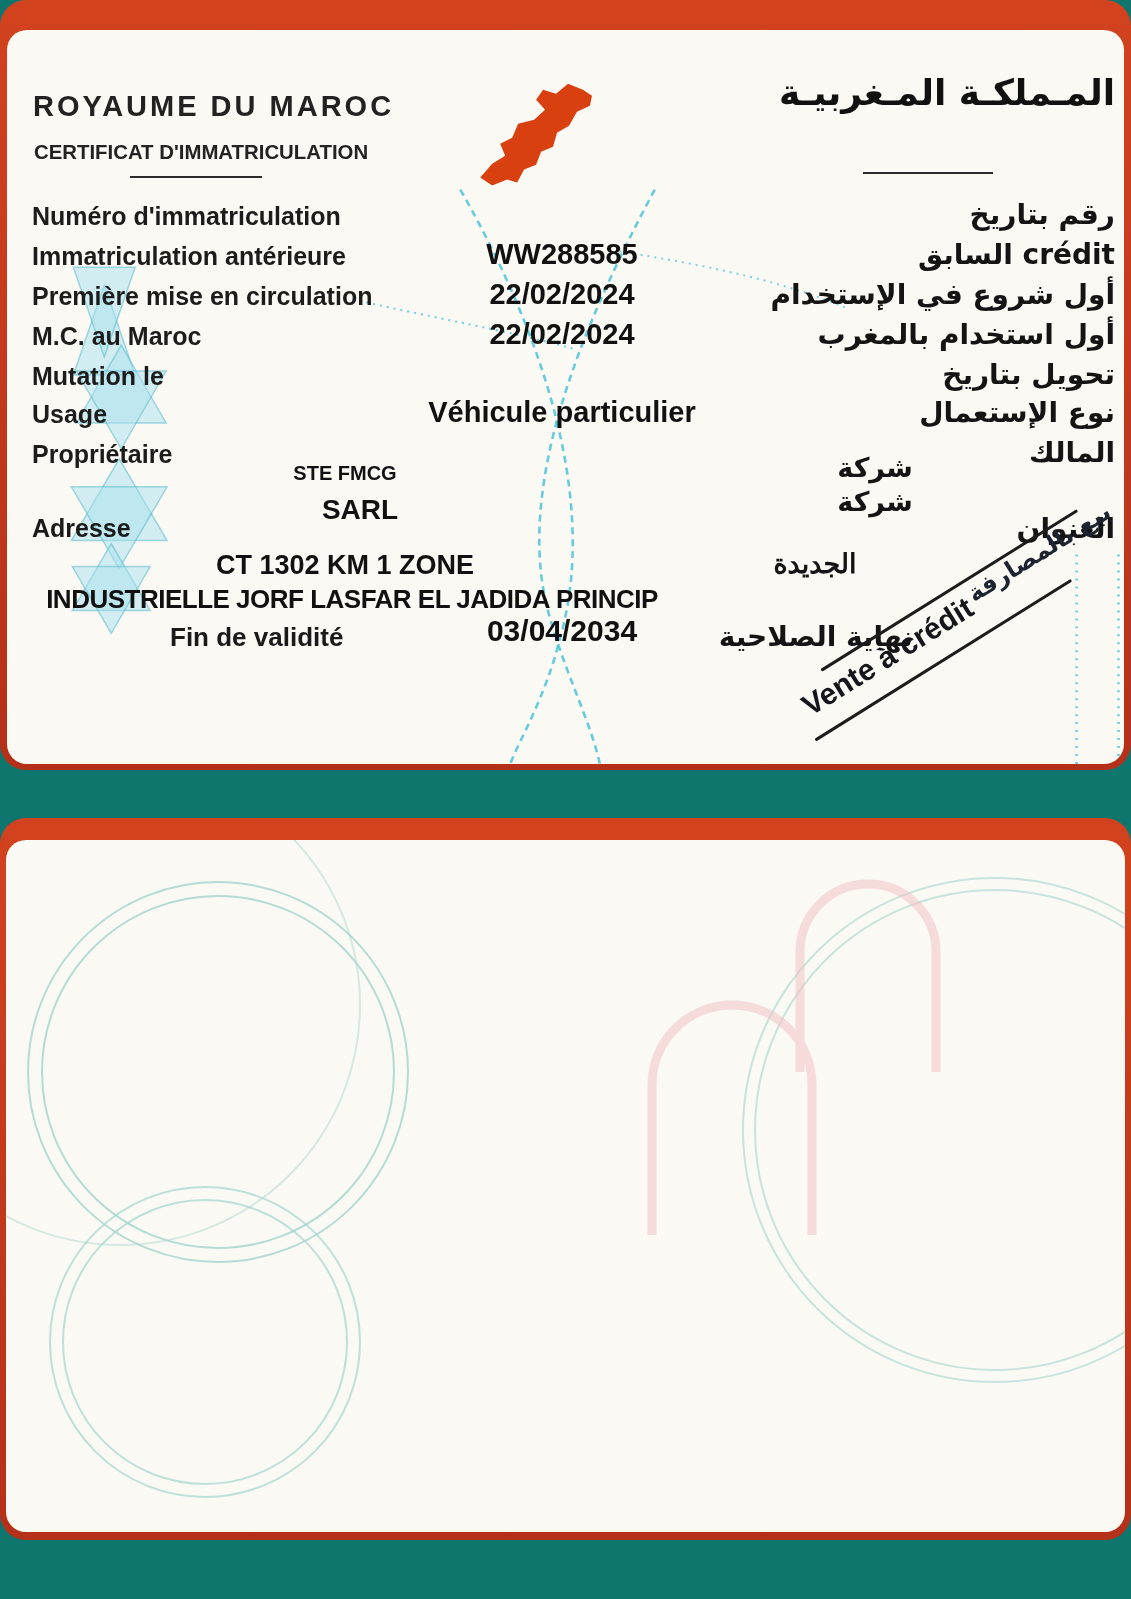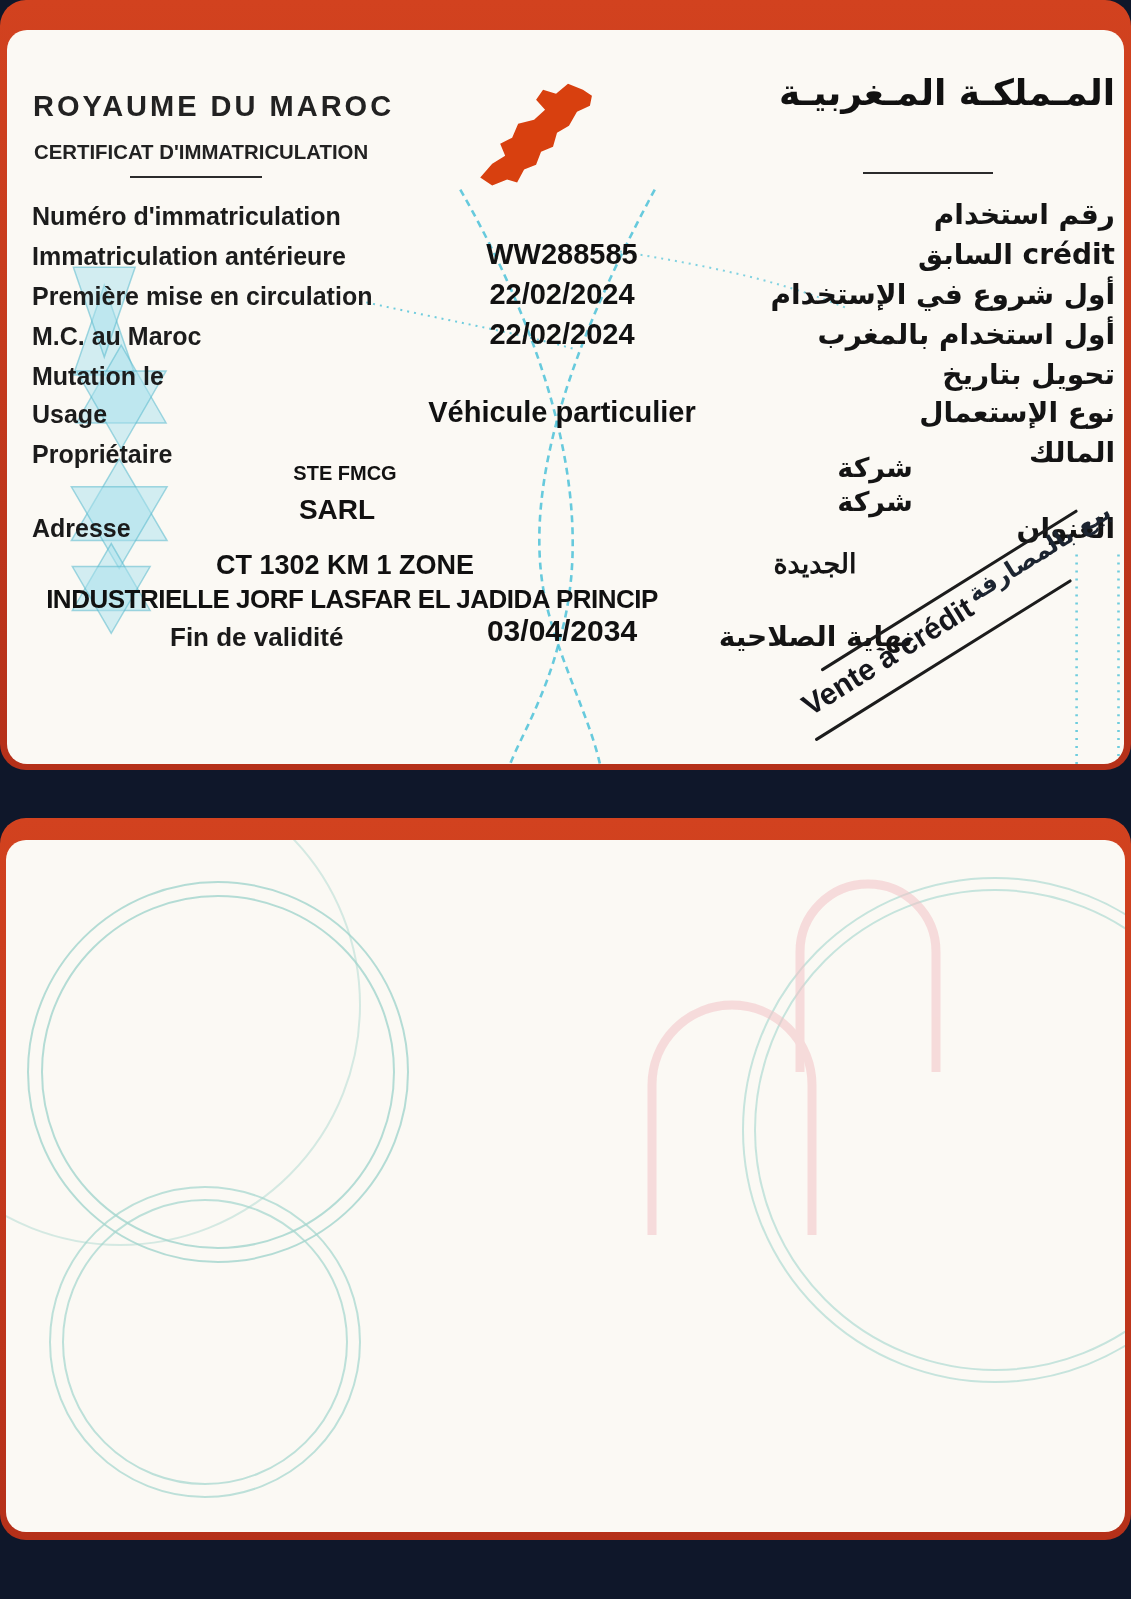--- a/index.html
+++ b/index.html
@@ -1,16 +1,16 @@
 <!DOCTYPE html>
 <html><head>
 <meta charset="utf-8">
 <style>
   html,body{margin:0;padding:0;background:#ffffff;}
-  #page{position:relative;width:1131px;height:1599px;background:#0f172a;overflow:hidden;
+  #page{position:relative;width:1131px;height:1599px;background:#0f766e;overflow:hidden;
         font-family:"Liberation Sans","DejaVu Sans",sans-serif;color:#1a1a1a;}
   .frame{position:absolute;left:0;width:1131px;border-radius:26px;
          background:linear-gradient(#d2421f,#b53019);}
   #frame1{top:0;height:770px;}
   #frame2{top:818px;height:722px;}
   .card{position:absolute;background:#fbf9f4;border-radius:20px;overflow:hidden;}
   #card1{left:7px;top:30px;width:1117px;height:734px;}
   #card2{left:6px;top:22px;width:1119px;height:692px;}
   .deco{position:absolute;left:0;top:0;width:100%;height:100%;}
   .abs{position:absolute;}
@@ -62,21 +62,21 @@
     </div>
 
     <div class="abs h1fr" style="left:33px;top:90px;">ROYAUME DU MAROC</div>
     <div class="abs h2fr" style="left:34px;top:140px;">CERTIFICAT D'IMMATRICULATION</div>
     <div class="abs hl" style="left:130px;top:176px;width:132px;"></div>
     <div class="abs h-ar" style="right:16px;top:72px;" dir="rtl">المـملكـة المـغربيـة</div>
     <div class="abs hl" style="right:138px;top:172px;width:130px;"></div>
 
     <div class="row1" style="top:202px">
       <span class="l1">Numéro d'immatriculation</span>
-      <span class="a1" dir="rtl">رقم استخدام</span>
+      <span class="a1" dir="rtl">رقم بتاريخ</span>
     </div>
     <div class="row1" style="top:242px">
       <span class="l1">Immatriculation antérieure</span>
       <span class="v1">WW288585</span>
       <span class="a1" dir="rtl">crédit السابق</span>
     </div>
     <div class="row1" style="top:282px">
       <span class="l1">Première mise en circulation</span>
       <span class="v1">22/02/2024</span>
       <span class="a1" dir="rtl">أول شروع في الإستخدام</span>
@@ -95,21 +95,21 @@
       <span class="l1">Usage</span>
       <span class="v1">Véhicule particulier</span>
       <span class="a1" dir="rtl">نوع الإستعمال</span>
     </div>
     <div class="row1" style="top:440px">
       <span class="l1">Propriétaire</span>
       <span class="a1" dir="rtl">المالك</span>
     </div>
 
     <div class="abs ctr" style="left:145px;top:462px;width:400px;font-size:20px;">STE FMCG</div>
-    <div class="abs ctr" style="left:137px;top:494px;width:400px;font-size:28px;">SARL</div>
+    <div class="abs ctr" style="left:160px;top:494px;width:400px;font-size:28px;">SARL</div>
     <div class="abs ar ctr" style="right:211px;top:452px;width:90px;font-size:27px;" dir="rtl">شركة</div>
     <div class="abs ar ctr" style="right:211px;top:486px;width:90px;font-size:27px;" dir="rtl">شركة</div>
 
     <div class="abs" style="left:32px;top:514px;font-size:25px;font-weight:600;">Adresse</div>
     <div class="abs ar" style="right:16px;top:512px;font-size:28px;" dir="rtl">العنوان</div>
     <div class="abs ctr" style="left:145px;top:550px;width:400px;font-size:27px;">CT 1302 KM 1 ZONE</div>
     <div class="abs ctr" style="left:33px;top:584px;width:618px;font-size:26px;letter-spacing:-0.5px;margin-left:10px;">INDUSTRIELLE JORF LASFAR EL JADIDA PRINCIP</div>
     <div class="abs ar ctr" style="right:246px;top:548px;width:140px;font-size:27px;font-family:Liberation Serif, serif;" dir="rtl">الجديدة</div>
 
     <div class="abs" style="left:170px;top:622px;font-size:26px;font-weight:600;">Fin de validité</div>

